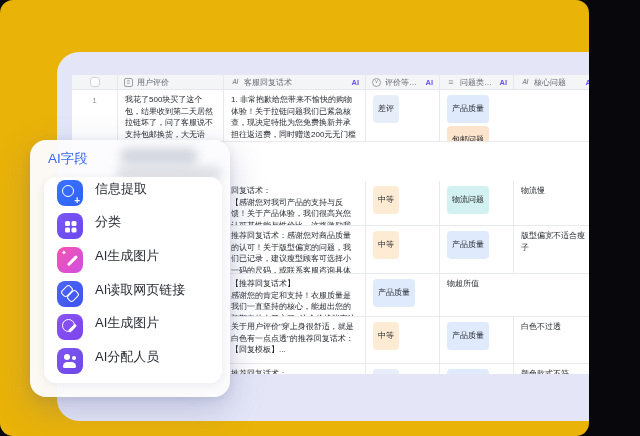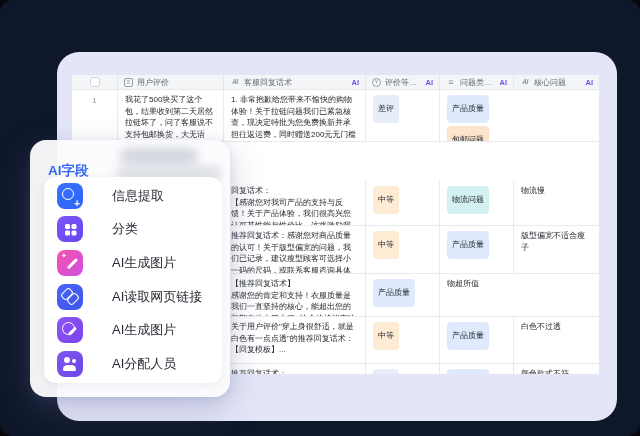--- a/index.html
+++ b/index.html
@@ -1,17 +1,17 @@
 <!DOCTYPE html>
 <html><head>
 <meta charset="utf-8">
 <style>
   html,body{margin:0;padding:0;background:#08080c;}
   *{box-sizing:border-box;font-family:"Liberation Sans","DejaVu Sans",sans-serif;}
-  .screen{position:relative;width:640px;height:436px;background:#0f172a;border-radius:13px;overflow:hidden;}
+  .screen{position:relative;width:589px;height:436px;background:#eab308;border-radius:13px;overflow:hidden;}
   .lavender-card{position:absolute;left:57px;top:52px;width:560px;height:369px;background:#e4e6f8;border-radius:22px;}
 
   
   .table-wrap{position:absolute;left:72px;top:75px;width:527px;height:299px;background:#fff;border-radius:2px;overflow:hidden;font-size:8px;color:#1f2329;}
   .thead{display:flex;height:15px;background:#f4f5f7;border-bottom:1px solid #e6e8eb;}
   .th{display:flex;align-items:center;padding:0 6px;border-right:1px solid #e6e8eb;color:#646a73;overflow:hidden;white-space:nowrap;}
   .th:last-child{border-right:none;}
   .tr{display:flex;border-bottom:1px solid #e9eaee;}
   .td{padding:4px 7px;border-right:1px solid #e9eaee;overflow:hidden;line-height:11.5px;}
   .td:last-child{border-right:none;}
@@ -30,27 +30,27 @@
   .text-field-icon{border:1px solid #9aa0a8;border-radius:2px;font-size:6px;width:9px;height:9px;}
   .single-select-icon{border:1px solid #9aa0a8;border-radius:50%;font-size:5.5px;width:9px;height:9px;}
   .multi-select-icon{font-size:9px;}
   .ai-field-icon{font-size:6.5px;font-weight:700;font-style:italic;letter-spacing:-.5px;}
   .badge{display:inline-block;padding:9px 5px;border-radius:4px;font-size:8px;line-height:10px;color:#1f2329;margin:0 3px 3px 0;white-space:nowrap;}
   .badges{padding-top:5px;}
 
   
   .panel{position:absolute;left:30px;top:140px;width:200px;height:257px;border-radius:16px;
          background:rgba(252,252,254,.96);box-shadow:0 12px 34px rgba(96,104,150,.30),0 2px 8px rgba(96,104,150,.15);}
-  .panel-title{position:absolute;left:18px;top:22px;font-size:13.5px;font-weight:700;color:#3568f2;}
+  .panel-title{position:absolute;left:18px;top:10px;font-size:13.5px;font-weight:400;color:#3568f2;}
   .blur-blob{position:absolute;background:#ccd0d9;filter:blur(5px);border-radius:8px;opacity:.85;}
   .blob1{left:90px;top:8px;width:78px;height:17px;}
   .blob2{left:86px;top:26px;width:106px;height:14px;opacity:.65;}
   .panel-card{position:absolute;left:14px;top:37px;width:178px;height:206px;background:#ffffff;border-radius:12px;
               box-shadow:0 2px 10px rgba(31,35,41,.07);padding:2px 0;display:flex;flex-direction:column;justify-content:space-around;}
-  .p-item{display:flex;align-items:center;gap:29px;padding:0 0 0 13px;height:32px;cursor:pointer;}
+  .p-item{display:flex;align-items:flex-start;gap:12px;padding:0 0 0 13px;height:32px;cursor:pointer;}
   .p-label{font-size:13px;font-weight:500;color:#272b33;}
   .pi{width:26px;height:26px;border-radius:8px;position:relative;flex:none;}
   .pi::before,.pi::after{content:"";position:absolute;}
   
   .extract-icon::before{width:10px;height:10px;border:1.8px solid #fff;border-radius:50%;top:5px;left:5px;}
   .extract-icon::after{content:"+";border:none;color:#fff;font-size:10px;font-weight:700;right:3px;bottom:0px;}
   
   .classify-icon::before{width:4.5px;height:4.5px;background:#fff;border-radius:1.5px;top:8px;left:8px;
         box-shadow:6.5px 0 0 #fff,0 6.5px 0 #fff,6.5px 6.5px 0 #fff;}
   

